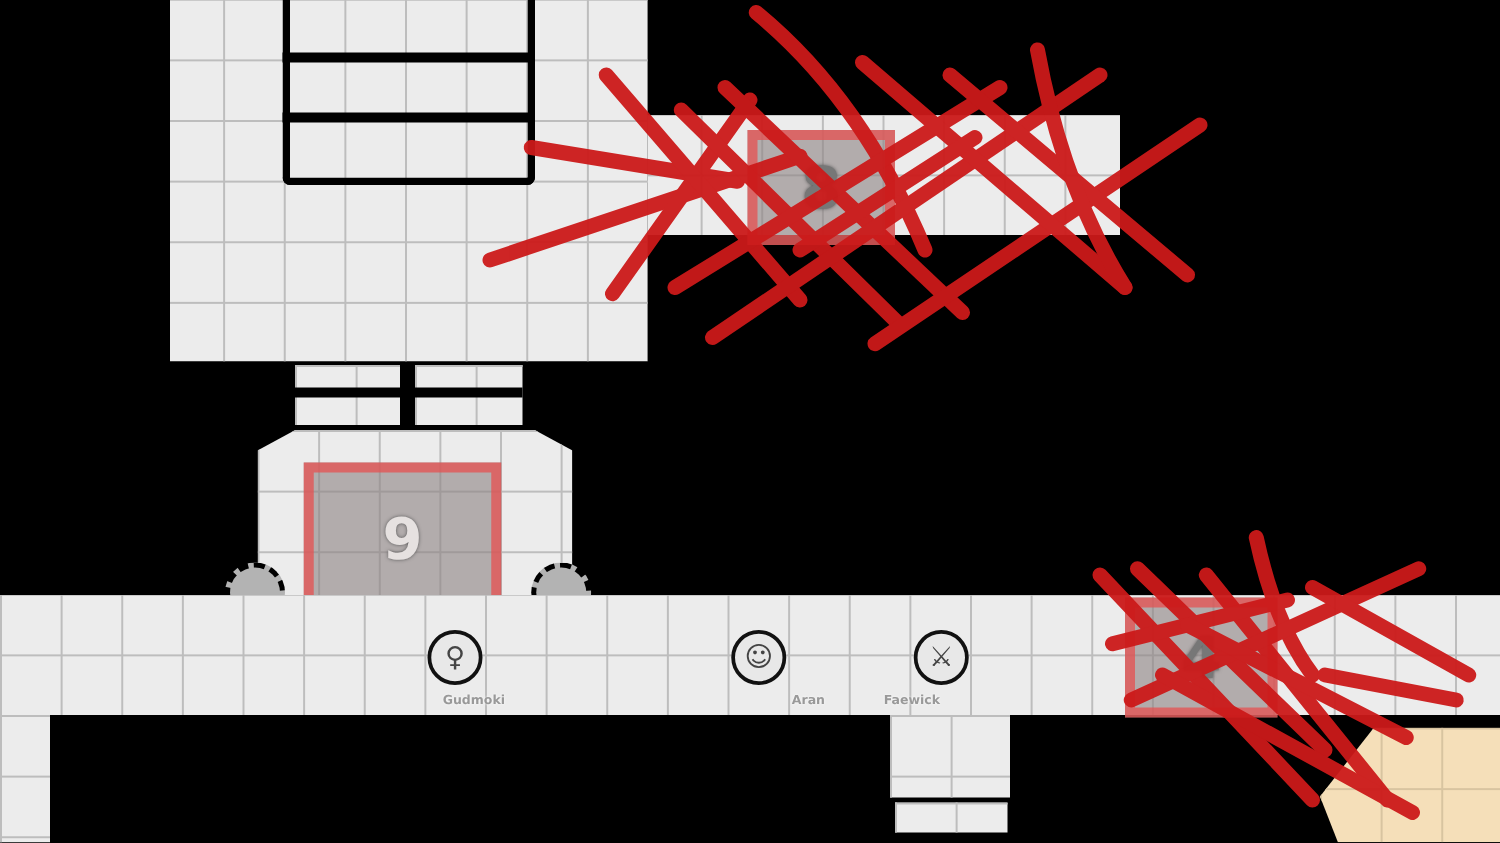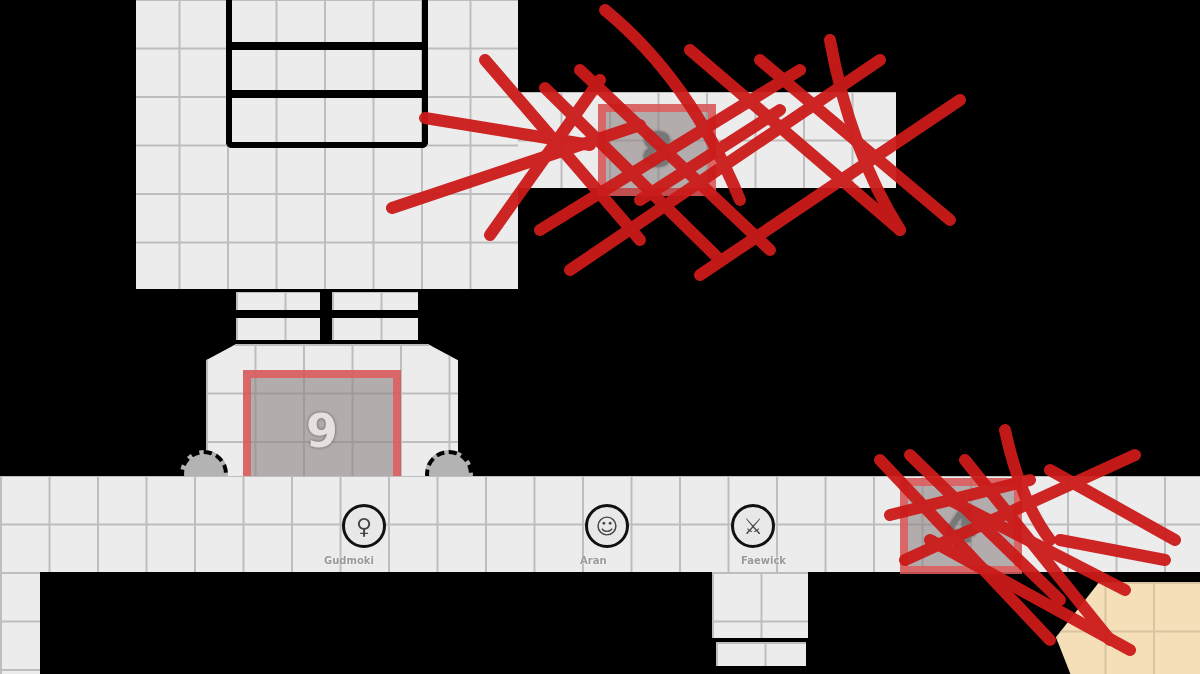--- a/index.html
+++ b/index.html
@@ -7,21 +7,21 @@
   .floor{position:absolute;background-color:#ececec;
     background-image:linear-gradient(#bdbdbd 1.5px,transparent 1.5px),linear-gradient(90deg,#bdbdbd 1.5px,transparent 1.5px);
     background-size:48.5px 48.5px;}
   .floor.tan{background-color:#f5dfb9;background-image:linear-gradient(#d8c4a0 1.5px,transparent 1.5px),linear-gradient(90deg,#d8c4a0 1.5px,transparent 1.5px);}
   .wall{position:absolute;background:#000;}
   .box{position:absolute;border:6px solid #000;box-sizing:border-box;background:transparent;}
   .room-marker{position:absolute;box-sizing:border-box;background:rgba(140,130,130,0.6);border:8px solid rgba(230,80,80,0.75);display:flex;align-items:center;justify-content:center;}
   .room-marker span{font-size:46px;color:#e6e1e0;text-shadow:0 0 3px #555;font-weight:bold;}
   .pillar{position:absolute;width:48px;height:48px;border-radius:50%;background:#b3b3b3;border:4px dashed #000;box-sizing:border-box;}
   .token{position:absolute;width:44px;height:44px;border-radius:50%;border:3px solid #111;background:#e8e8e8;box-sizing:border-box;display:flex;align-items:center;justify-content:center;font-size:22px;color:#444;}
-  .token-label{position:absolute;font-size:10px;color:#999;text-shadow:0 0 2px #fff;width:80px;text-align:left;font-weight:bold;}
+  .token-label{position:absolute;font-size:10px;color:#999;text-shadow:0 0 2px #fff;width:80px;text-align:right;font-weight:bold;}
   svg.scribble{position:absolute;left:0;top:0;}
 </style>
 </head>
 <body>
 
 <div class="floor" style="left:136px;top:0;width:382px;height:289px;background-position:-6px -1px;"></div>
 <div class="box" style="left:226px;top:0;width:202px;height:148px;border-top:none;border-radius:0 0 6px 6px;"></div>
 <div class="wall" style="left:226px;top:42px;width:202px;height:8px;"></div>
 <div class="wall" style="left:226px;top:90px;width:202px;height:8px;"></div>
 
@@ -57,21 +57,21 @@
     <span>♀</span>
   </div>
 <div class="token-label" style="left:324px;top:555px;">Gudmoki</div>
 <div class="token" style="left:585px;top:504px;">
     <span>☺</span>
   </div>
 <div class="token-label" style="left:580px;top:555px;">Aran</div>
 <div class="token" style="left:731px;top:504px;">
     <span>⚔</span>
   </div>
-<div class="token-label" style="left:741px;top:555px;">Faewick</div>
+<div class="token-label" style="left:672px;top:555px;">Faewick</div>
 
 <svg class="scribble" width="1200" height="674" viewBox="0 0 1200 674">
   <g stroke="#cc1a1a" stroke-width="12" stroke-linecap="round" fill="none" opacity="0.95">
     <path d="M425 118 L590 145"></path>
       <path d="M392 208 L640 125"></path>
     <path d="M490 235 L600 80"></path>
       <path d="M485 60 L640 240"></path>
     <path d="M545 88 L720 260"></path>
       <path d="M580 70 L770 250"></path>
     <path d="M605 10 Q690 80 740 200"></path>

